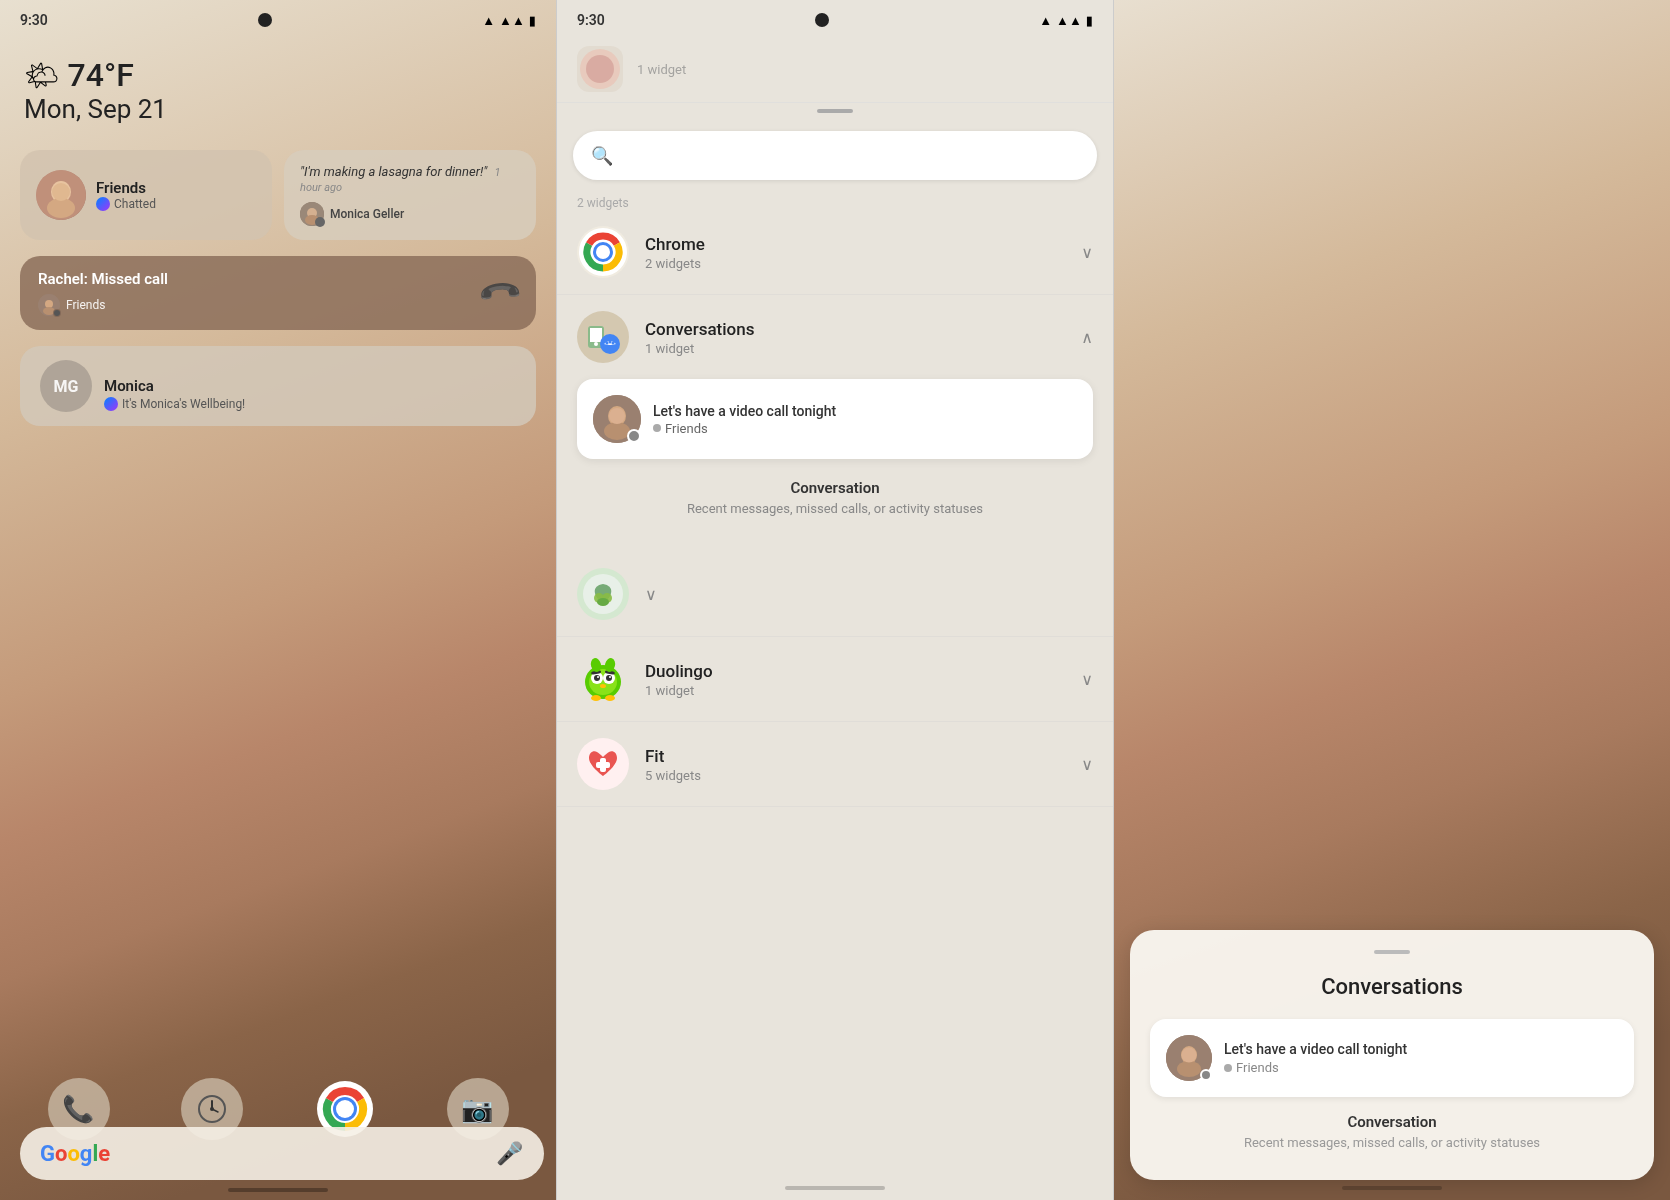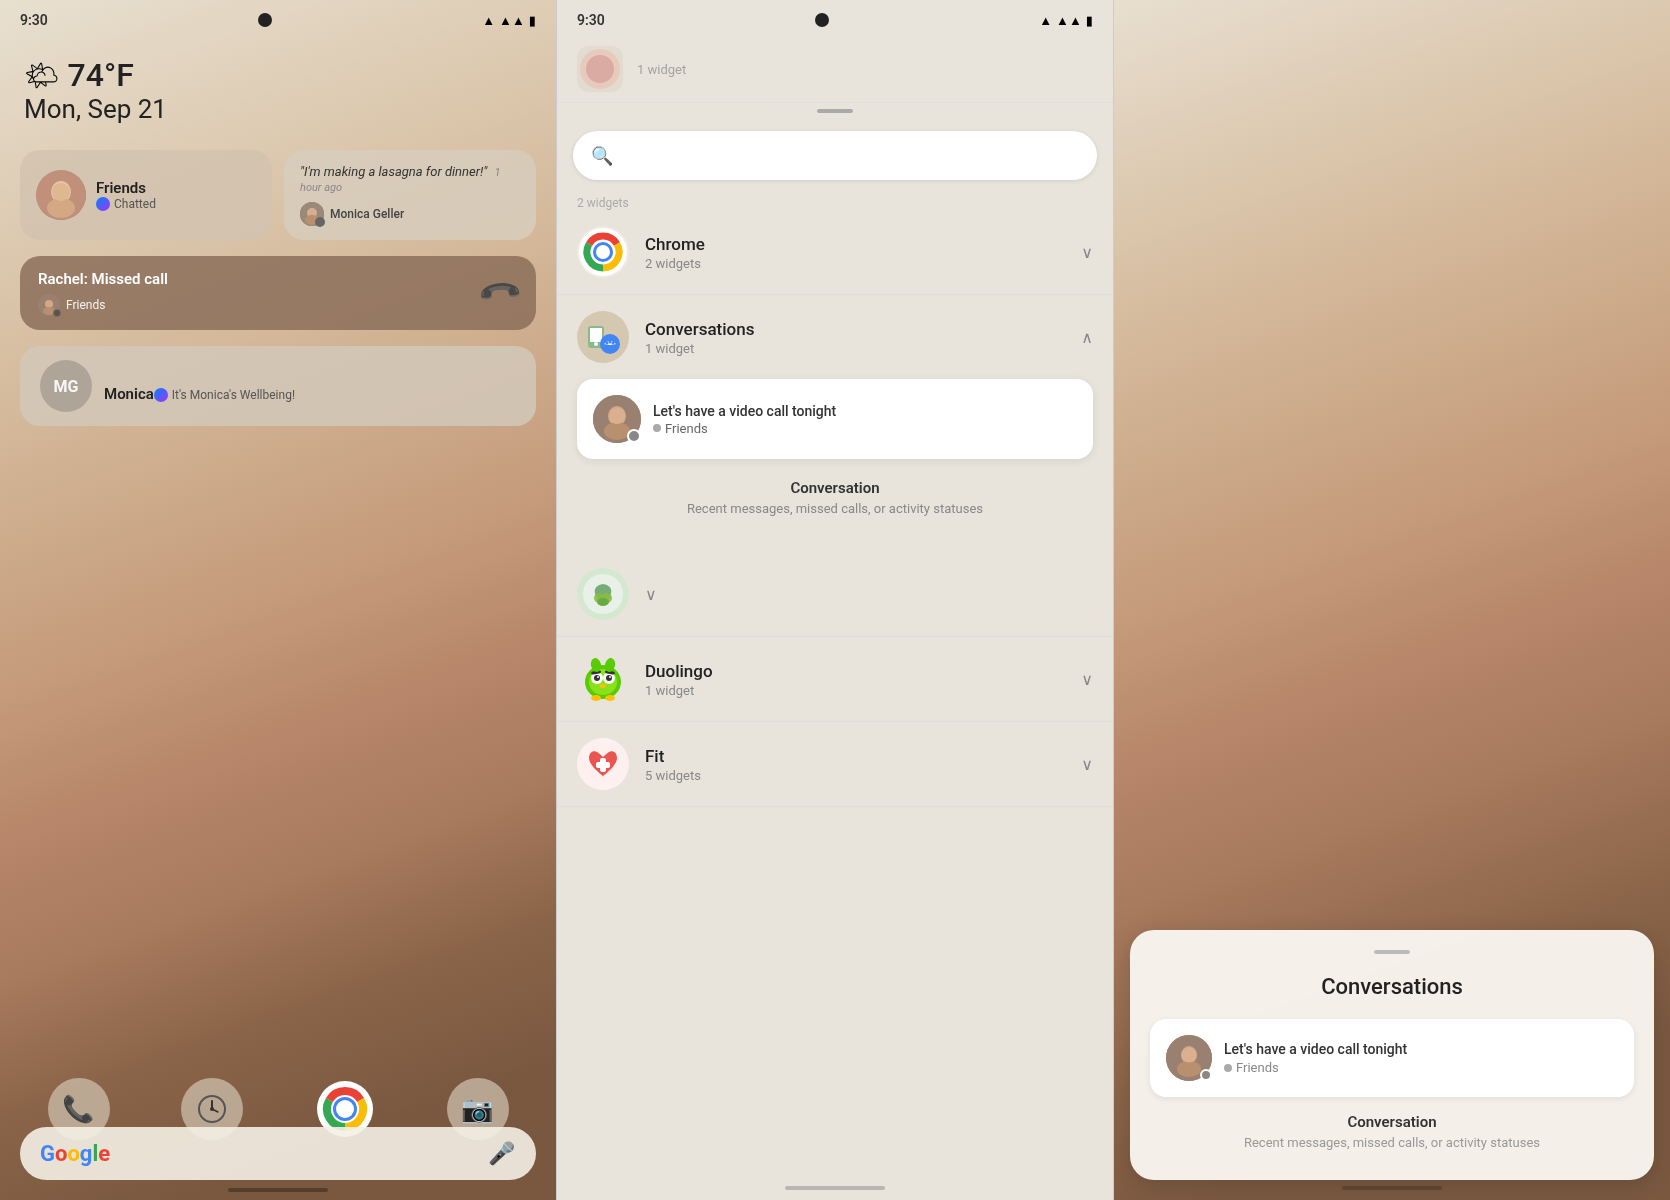--- a/index.html
+++ b/index.html
@@ -269,21 +269,21 @@
       align-items: center;
       justify-content: center;
       font-size: 16px;
       font-weight: 700;
       color: rgba(255,255,255,0.9);
       flex-shrink: 0;
     }
 
     .monica-info {
       display: flex;
-      flex-direction: row;
+      flex-direction: column;
       margin-top: 16px;
     }
 
     .monica-name {
       font-size: 15px;
       font-weight: 600;
       color: #222;
     }
 
     .monica-sub {
@@ -319,21 +319,21 @@
 
     .chrome-dock {
       background: transparent;
     }
 
     
     .search-bar-google {
       position: absolute;
       bottom: 20px;
       left: 20px;
-      right: 20px;
+      right: 12px;
       background: rgba(245, 240, 230, 0.9);
       border-radius: 30px;
       padding: 14px 20px;
       display: flex;
       align-items: center;
       justify-content: space-between;
     }
 
     .g-logo {
       font-size: 22px;

